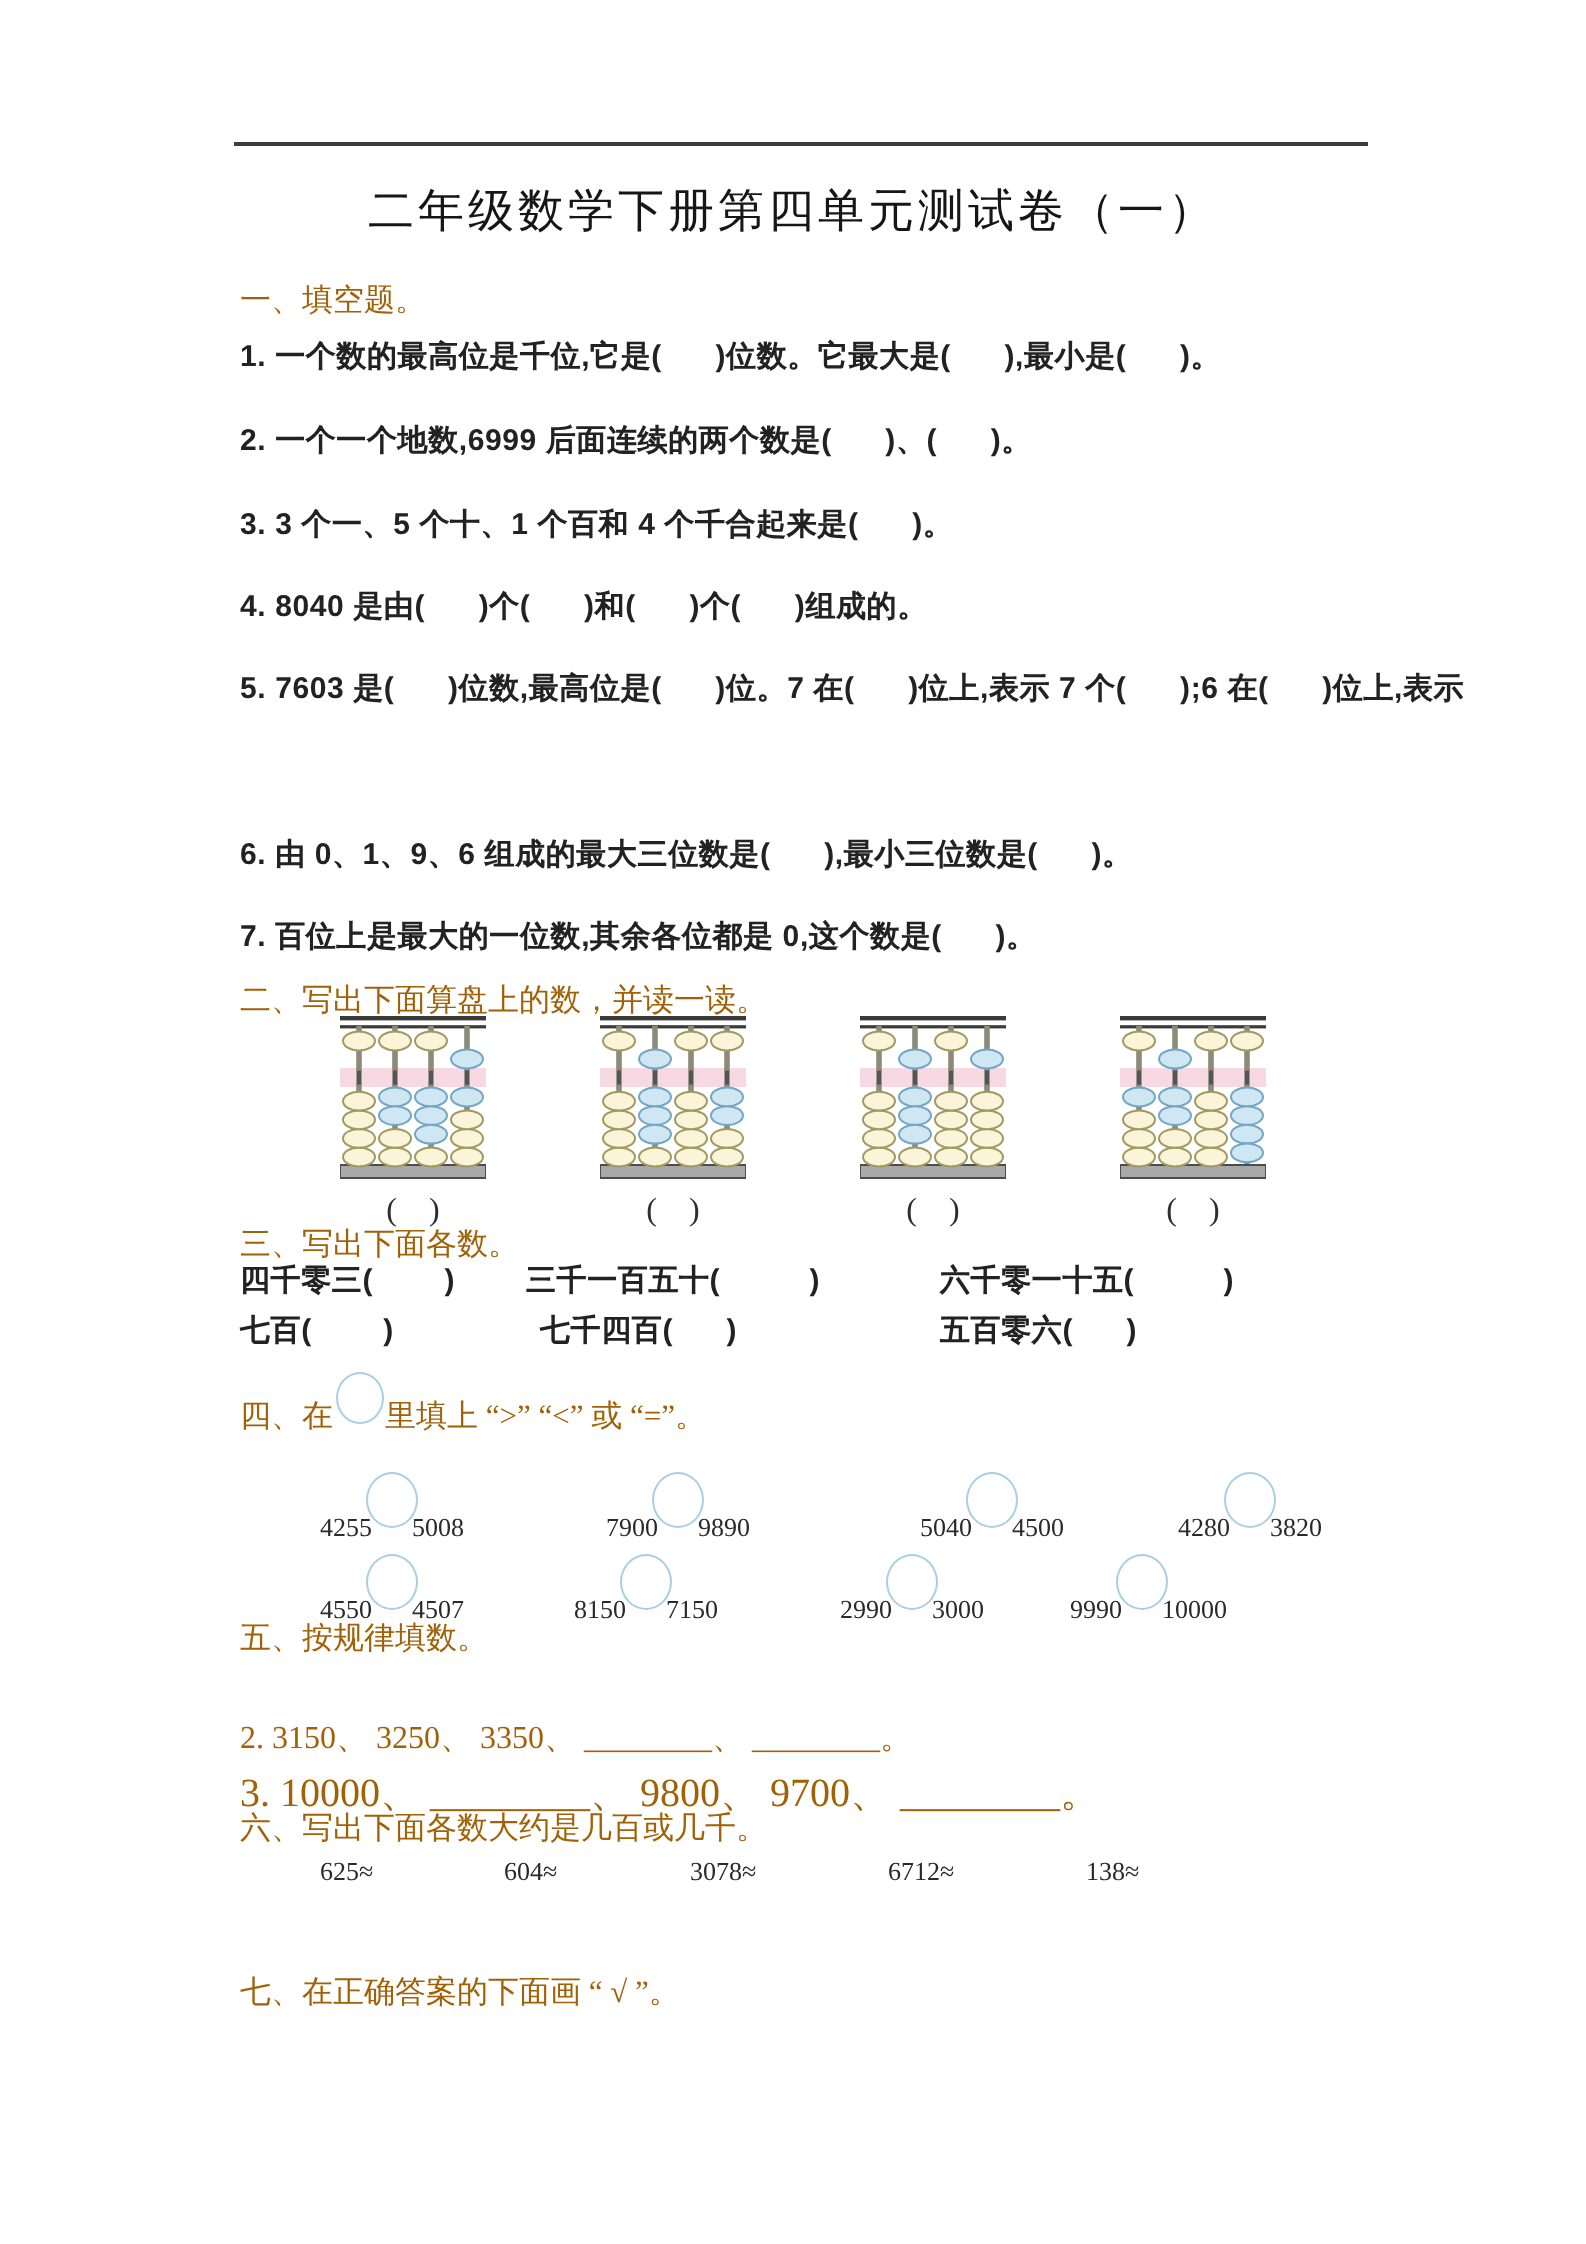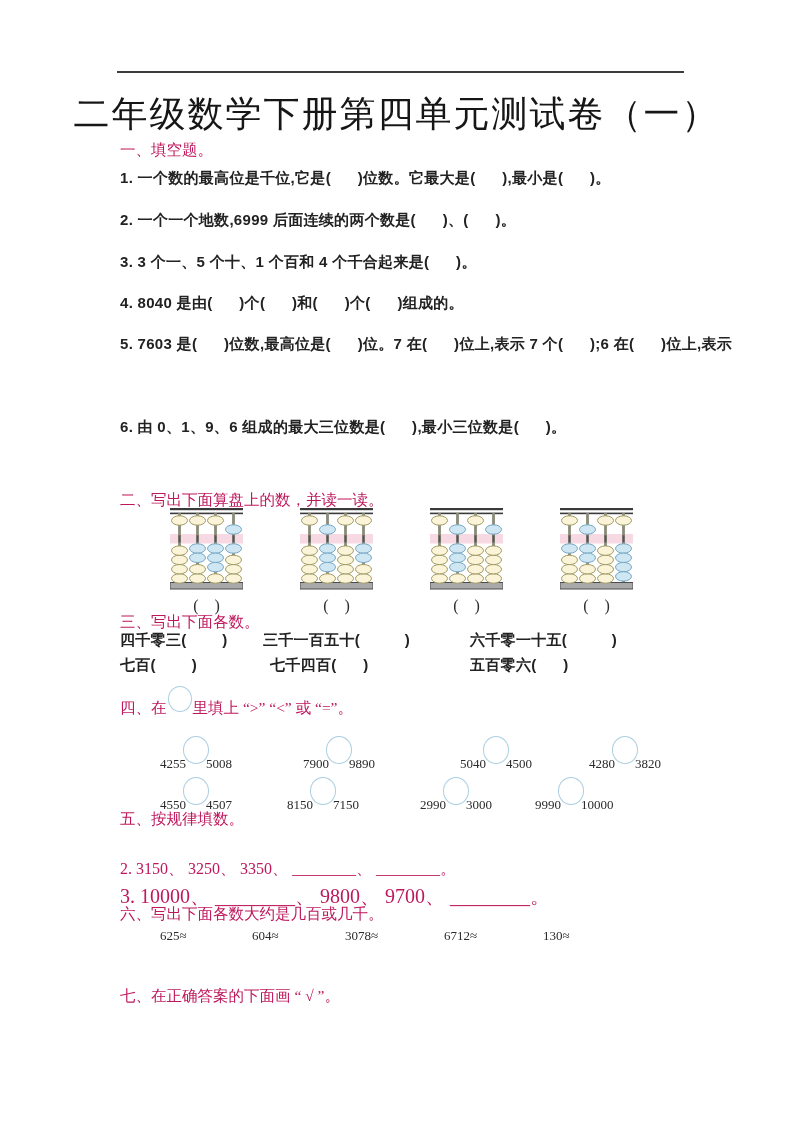--- a/index.html
+++ b/index.html
@@ -1,22 +1,22 @@
 <!DOCTYPE html>
 <html><head>
 <meta charset="utf-8">
 <style>
   html,body{margin:0;padding:0;background:#ffffff;}
   #page{position:relative;width:793px;height:1122px;background:#ffffff;overflow:hidden;
         font-family:"Liberation Serif","DejaVu Serif",serif;color:#2e2e2e;}
   .abs{position:absolute;white-space:pre;}
   .rule{position:absolute;left:117px;top:71px;width:567px;height:2px;background:#3c3c3c;}
   .title{position:absolute;top:90px;left:0;width:793px;text-align:center;
-         font-size:36px;letter-spacing:2px;color:#161616;font-weight:500;}
-  .f-serif{font-size:15.5px;color:#be185d;}
+         font-size:23px;letter-spacing:2px;color:#161616;font-weight:500;}
+  .f-serif{font-size:15.5px;color:#a16207;}
   .f-bold{font-family:"Liberation Sans","DejaVu Sans",sans-serif;font-weight:700;
           font-size:15px;color:#222;letter-spacing:0.3px;}
   .f-num{font-size:13px;color:#2a2a2a;margin-left:40px;}
   
   .q0{top:169px}.q1{top:211px}.q2{top:253px}.q3{top:294px}
   .q4{top:335px}.q5{top:377px}.q6{top:418px}.q7{top:459px}
   
   #abacus-row{position:absolute;top:508px;left:170px;display:flex;gap:57px;}
   .abacus{width:73px;display:flex;flex-direction:column;align-items:center;}
   .ab-bracket{margin-top:5px;font-size:16px;white-space:pre;color:#2e2e2e;}
@@ -45,20 +45,21 @@
 
   <div class="title">二年级数学下册第四单元测试卷（一）</div>
 
   <div class="abs f-serif" style="top:140px;left:120px">一、填空题。</div>
   <div class="abs f-bold q0" style="left:120px">1. 一个数的最高位是千位,它是(      )位数。它最大是(      ),最小是(      )。</div>
   <div class="abs f-bold q1" style="left:120px">2. 一个一个地数,6999 后面连续的两个数是(      )、(      )。</div>
   <div class="abs f-bold q2" style="left:120px">3. 3 个一、5 个十、1 个百和 4 个千合起来是(      )。</div>
   <div class="abs f-bold q3" style="left:120px">4. 8040 是由(      )个(      )和(      )个(      )组成的。</div>
   <div class="abs f-bold q4" style="left:120px">5. 7603 是(      )位数,最高位是(      )位。7 在(      )位上,表示 7 个(      );6 在(      )位上,表示</div>
   <div class="abs f-bold q6" style="left:120px">6. 由 0、1、9、6 组成的最大三位数是(      ),最小三位数是(      )。</div>
+  <div class="abs f-bold q7" style="left:120px">7. 百位上是最大的一位数,其余各位都是 0,这个数是(      )。</div>
 
   <div class="abs f-serif" style="top:490px;left:120px">二、写出下面算盘上的数，并读一读。</div>
   <div id="abacus-row">
       <div class="abacus">
         <svg width="73" height="84" viewBox="0 0 73 84">
           <rect x="0" y="0" width="73" height="2.2" fill="#3a3a3a"></rect>
           <rect x="0" y="4.6" width="73" height="1.6" fill="#3a3a3a"></rect>
           <rect x="0" y="26" width="73" height="9.5" fill="#f7d9e4"></rect>
           <rect x="8.1" y="5" width="2.8" height="70" fill="#8b8b7a"></rect>
           <rect x="26.1" y="5" width="2.8" height="70" fill="#8b8b7a"></rect>
@@ -235,18 +236,18 @@
   <div class="abs f-serif" style="top:809px;left:120px">五、按规律填数。</div>
   <div class="abs f-serif" style="top:859px;left:120px;font-size:16px">2. 3150、 3250、 3350、 ________、 ________。</div>
   <div class="abs f-serif" style="top:883px;left:120px;font-size:20px">3. 10000、 ________、 9800、 9700、 ________。</div>
 
   <div class="abs f-serif" style="top:904px;left:120px">六、写出下面各数大约是几百或几千。</div>
   <div class="strip" style="top:928px">
     <span class="f-num a0">625≈</span>
     <span class="f-num a1">604≈</span>
     <span class="f-num a2">3078≈</span>
     <span class="f-num a3">6712≈</span>
-    <span class="f-num a4">130≈</span>
+    <span class="f-num a4">138≈</span>
   </div>
 
   <div class="abs f-serif" style="top:986px;left:120px">七、在正确答案的下面画 “ √ ”。</div>
 
 </div>
 
 </body></html>

